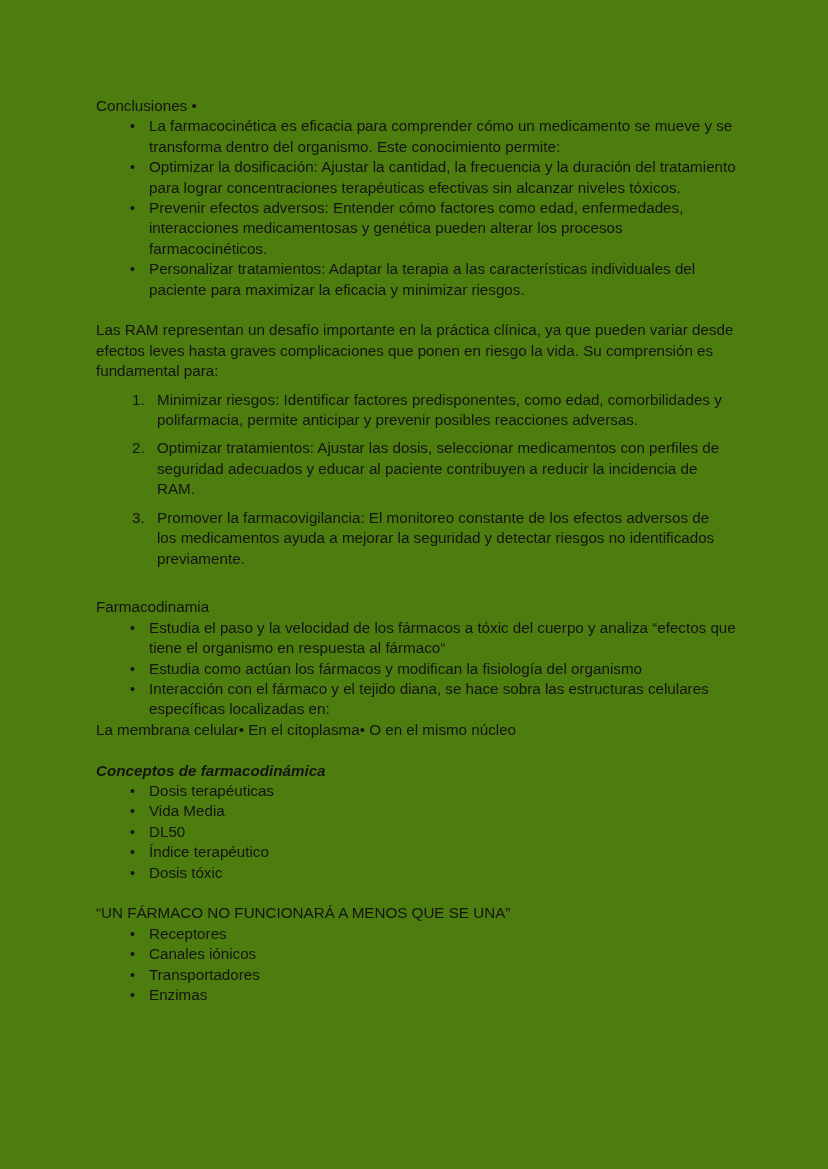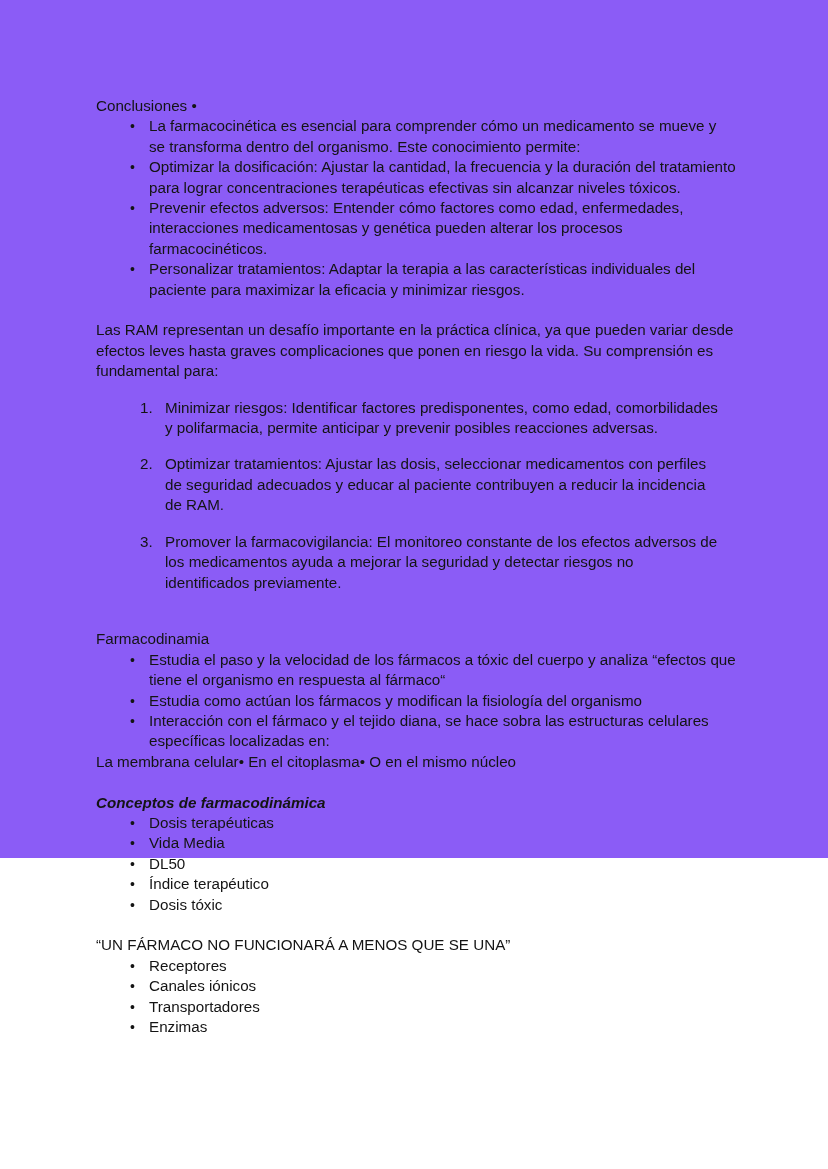--- a/index.html
+++ b/index.html
@@ -13,22 +13,22 @@
     height: 1169px;
     overflow: hidden;
     font-family: "Liberation Sans", sans-serif;
     color: #141414;
     -webkit-font-smoothing: antialiased;
   }
 
   .page {
     position: relative;
     width: 828px;
-    height: 858px;
-    background: #8b5cf6;
+    height: 1169px;
+    background: #4d7c0f;
     box-sizing: border-box;
     padding: 96px 92px 0 96px;
   }
 
   .doc {
     width: 640px;
     font-size: 15.2px;
     line-height: 20.4px;
   }
 
@@ -74,21 +74,21 @@
 
   
   ol.nlist {
     margin: 0;
     padding: 0;
     list-style: none;
     counter-reset: nitem;
   }
   ol.nlist > li {
     position: relative;
-    margin: 16px;
+    margin: 8px;
     padding-left: 53px;
     line-height: 20.4px;
     font-size: 15.2px;
     counter-increment: nitem;
   }
   ol.nlist > li::before {
     content: counter(nitem) ".";
     position: absolute;
     left: 28px;
     top: 0;
@@ -100,21 +100,21 @@
 </style>
 </head>
 <body>
 
 <div class="page">
   <div class="doc">
 
     <p class="para">Conclusiones •</p>
 
     <ul class="blist">
-      <li>La farmacocinética es esencial para comprender cómo un medicamento se mueve y se transforma dentro del organismo. Este conocimiento permite:</li>
+      <li>La farmacocinética es eficacia para comprender cómo un medicamento se mueve y se transforma dentro del organismo. Este conocimiento permite:</li>
       <li>Optimizar la dosificación: Ajustar la cantidad, la frecuencia y la duración del tratamiento para lograr concentraciones terapéuticas efectivas sin alcanzar niveles tóxicos.</li>
       <li>Prevenir efectos adversos: Entender cómo factores como edad, enfermedades, interacciones medicamentosas y genética pueden alterar los procesos farmacocinéticos.</li>
       <li>Personalizar tratamientos: Adaptar la terapia a las características individuales del paciente para maximizar la eficacia y minimizar riesgos.</li>
     </ul>
 
     <div class="spacer"></div>
 
     <p class="para">Las RAM representan un desafío importante en la práctica clínica, ya que pueden variar desde efectos leves hasta graves complicaciones que ponen en riesgo la vida. Su comprensión es fundamental para:</p>
 
     <ol class="nlist">

